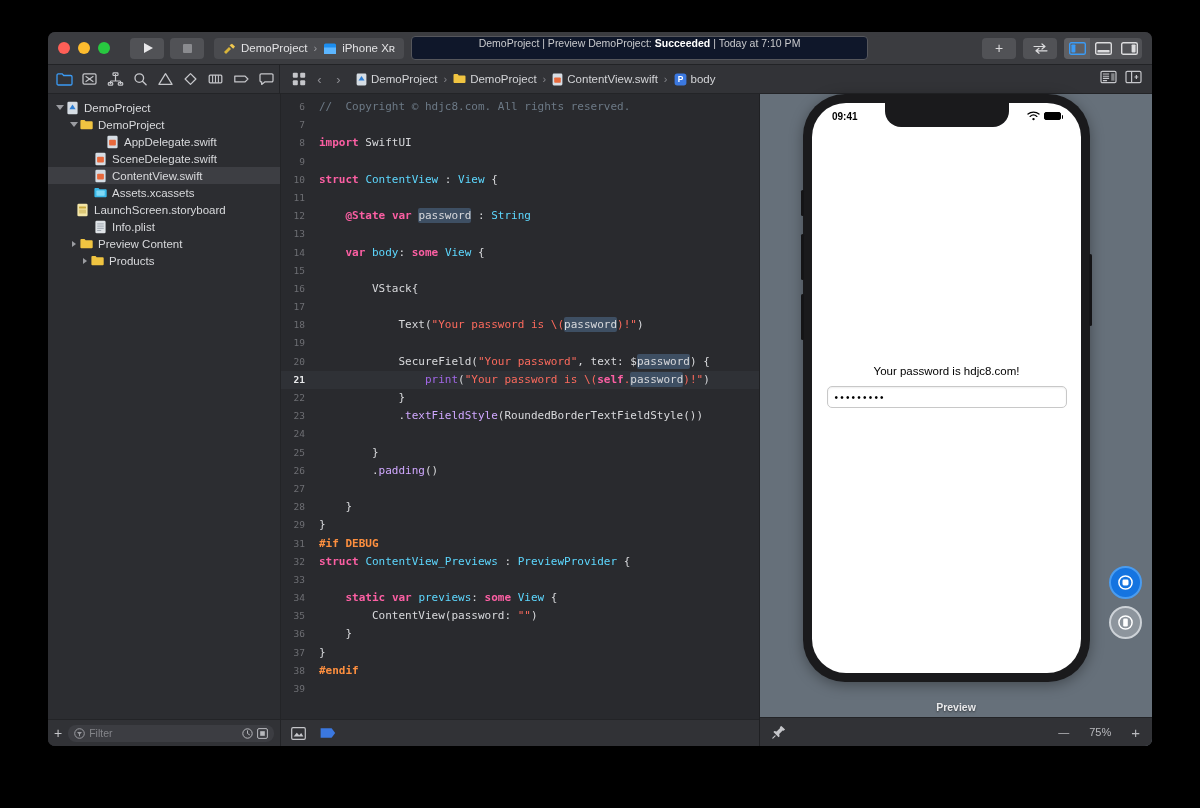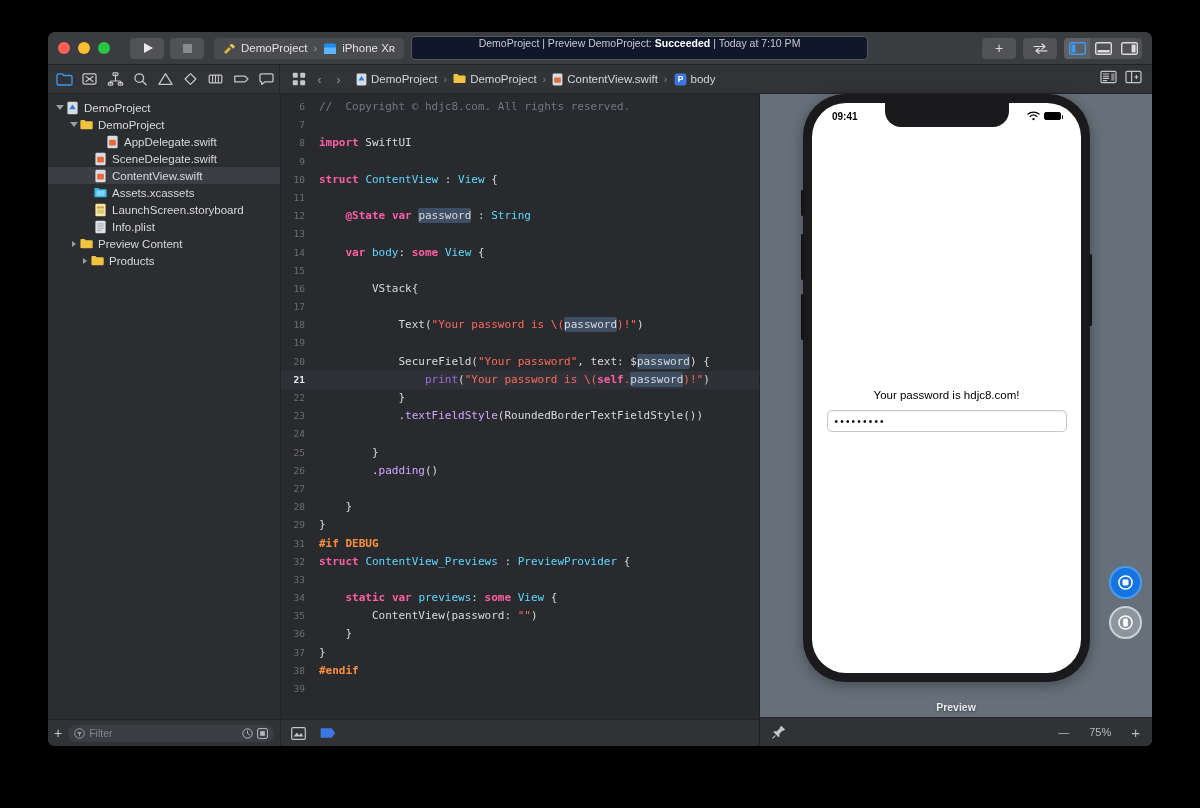--- a/index.html
+++ b/index.html
@@ -119,21 +119,21 @@
          border-bottom-left-radius:16px;border-bottom-right-radius:16px;}
   .stbar{position:absolute;top:0;left:0;right:0;height:26px;display:flex;
          align-items:center;justify-content:space-between;padding:0 20px;
          box-sizing:border-box;font-size:10px;font-weight:bold;color:#000;}
   .sticons{display:flex;align-items:center;gap:4px;}
   .batt{width:17px;height:8px;border:1px solid #000;border-radius:2px;
         position:relative;box-sizing:border-box;background:#000;}
   .batt:after{content:"";position:absolute;right:-3px;top:2px;width:1.5px;
               height:4px;background:#000;border-radius:0 1px 1px 0;}
   .appbody{position:absolute;left:0;right:0;top:262px;
-           display:flex;flex-direction:column;align-items:center;gap:9px;margin-top:24px;}
+           display:flex;flex-direction:column;align-items:center;gap:9px;}
   .ptext{font-size:11.5px;color:#000;}
   .pfield{width:240px;height:22px;background:#fff;border:1px solid #c8c8c8;
           border-radius:5px;box-shadow:inset 0 1px 2px rgba(0,0,0,.07);
           display:flex;align-items:center;padding:0 7px;box-sizing:border-box;
           letter-spacing:2.2px;font-size:10px;color:#000;}
   .sidebtn{position:absolute;background:#141416;border-radius:2px;}
   .sb1{left:-2px;top:96px;width:3px;height:26px;}
   .sb2{left:-2px;top:140px;width:3px;height:46px;}
   .sb3{left:-2px;top:200px;width:3px;height:46px;}
   .sb4{right:-2px;top:160px;width:3px;height:72px;}
@@ -401,21 +401,21 @@
           <div class="row" style="padding-left: 34px;">
             <span class="tw"></span>
             <span class="ficon">
               <svg viewBox="0 0 13 14" width="13" height="14">
                 <path d="M0.4 3A1 1 0 0 1 1.4 2h3.1l1.2 1.3h6A1 1 0 0 1 12.7 4.3v6A1 1 0 0 1 11.7 11.3H1.4A1 1 0 0 1 0.4 10.3z" fill="#39b8e8"></path>
                 <rect x="2.4" y="4.6" width="8.3" height="5.2" rx="0.7" fill="#7fd8f5"></rect>
               </svg>
             </span>
             <span>Assets.xcassets</span>
           </div>
-          <div class="row" style="padding-left: 34px;">
+          <div class="row" style="padding-left: 16px;">
             <span class="tw"></span>
             <span class="ficon">
               <svg viewBox="0 0 13 14" width="13" height="14">
                 <rect x="1.4" y="0.8" width="10.2" height="12.4" rx="1.3" fill="#f4e6a8"></rect>
                 <rect x="3" y="3.4" width="7" height="2.1" rx="0.5" fill="#c9a93c"></rect>
                 <rect x="3" y="6.6" width="7" height="3.8" rx="0.5" fill="#dcc776"></rect>
               </svg>
             </span>
             <span>LaunchScreen.storyboard</span>
           </div>

